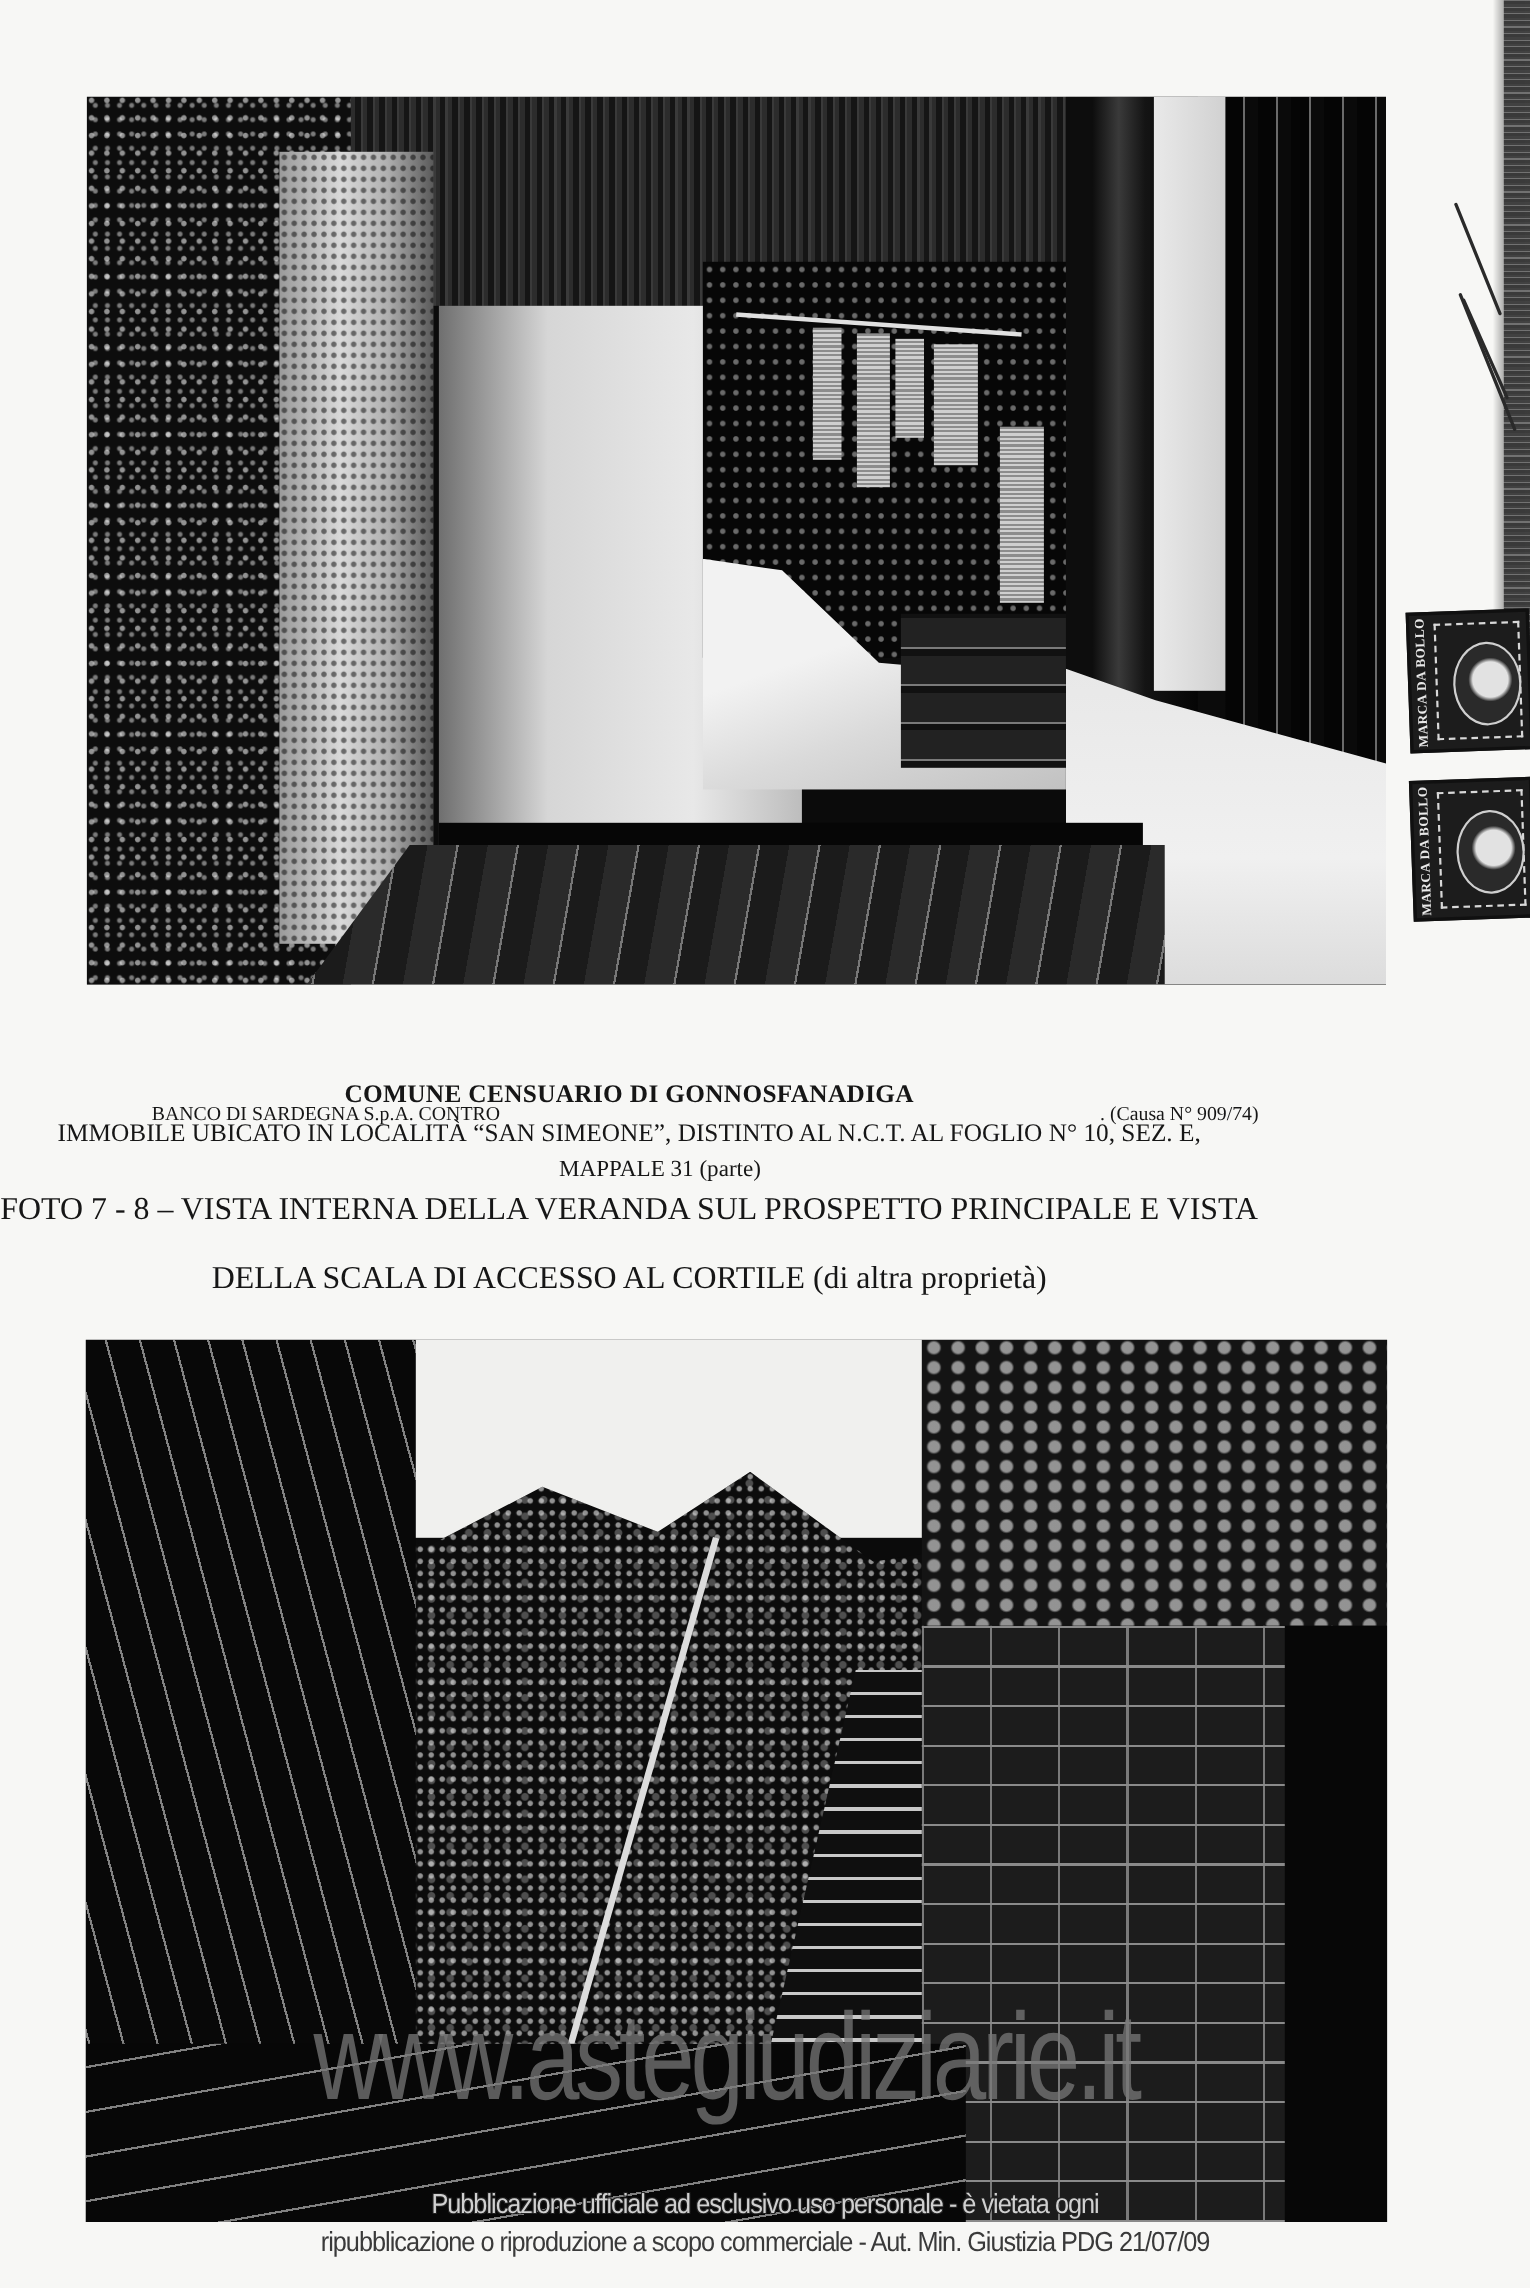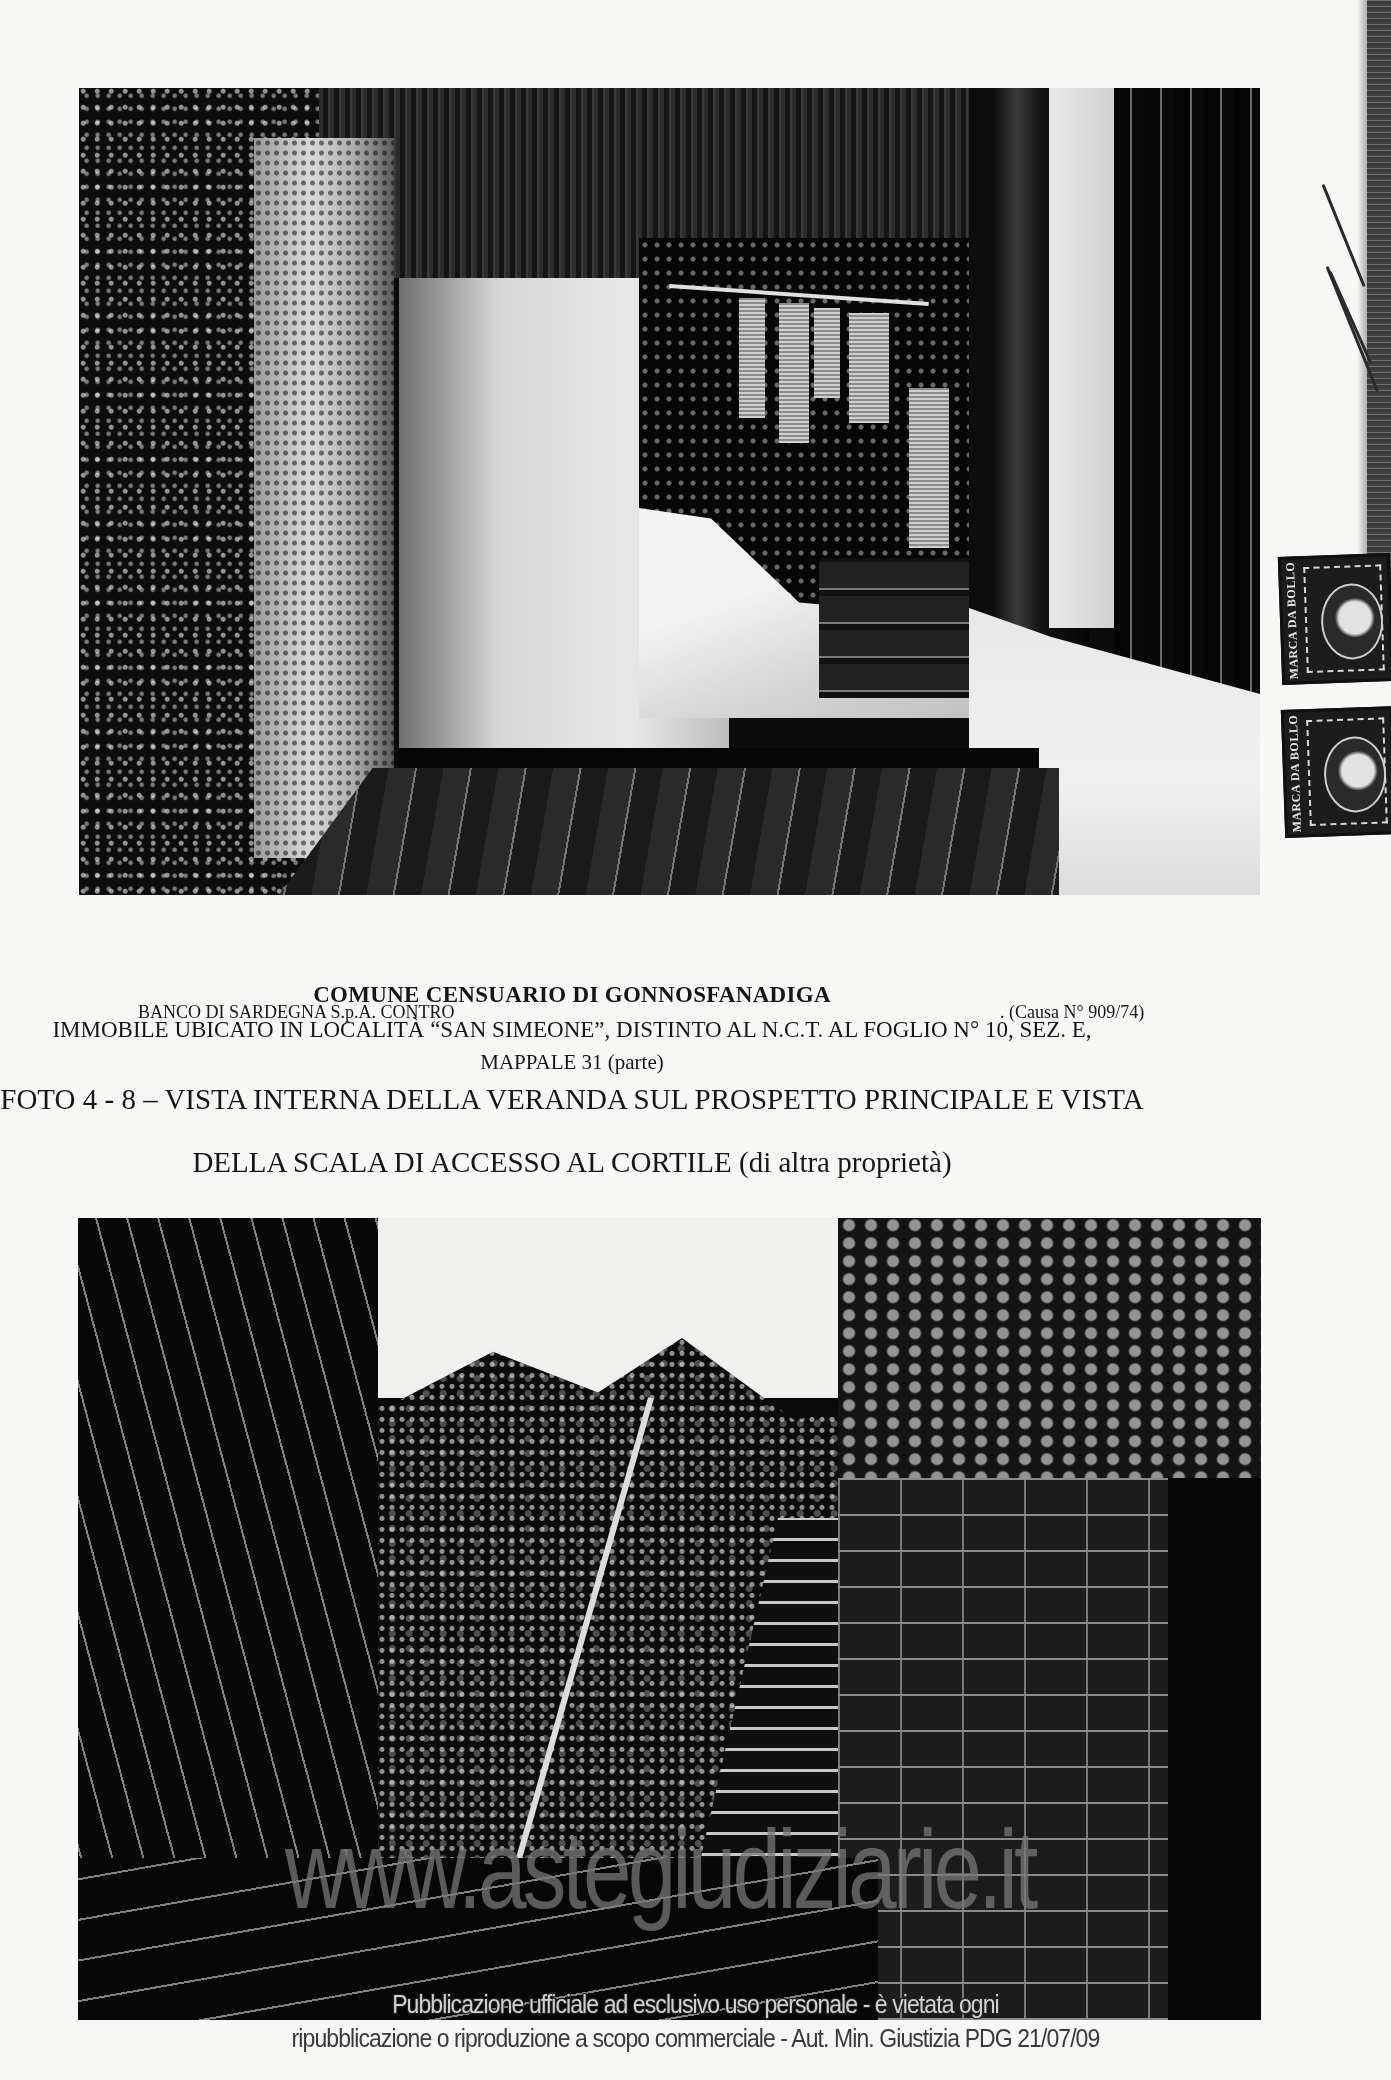--- a/index.html
+++ b/index.html
@@ -129,21 +129,21 @@
     
     .caption { position: absolute; left: 0; width: 1144px; text-align: center; }
     .line-case {
       position: absolute; top: 1002px; font-size: 18px; white-space: nowrap;
     }
     #case-left { left: 138px; }
     #case-right { left: 1000px; }
     .redaction { position: absolute; left: 605px; top: 947px; width: 395px; height: 30px; background: #f7f7f5; }
     #caption-title { top: 982px; font-size: 23px; font-weight: bold; letter-spacing: .3px; }
     #caption-property { top: 1017px; font-size: 23px; }
-    #caption-mappale { top: 1050px; font-size: 21px; }
+    #caption-mappale { top: 1050px; font-size: 21px; padding-left: 28px; }
     #caption-photo-1 { top: 1083px; font-size: 29px; }
     #caption-photo-2 { top: 1146px; font-size: 29px; }
 
     
     .watermark {
       position: absolute; left: 285px; top: 1805px; font-family: "Liberation Sans", sans-serif;
       font-size: 112px; color: rgba(120,120,120,.75); letter-spacing: -5px; white-space: nowrap;
       transform: scaleX(.78); transform-origin: left;
     }
     .footer-line {
@@ -197,21 +197,21 @@
   <div class="portrait"></div>
   <div class="stamp-label">MARCA DA BOLLO</div>
 </div>
 
 <div class="line-case" id="case-left">BANCO DI SARDEGNA S.p.A. CONTRO</div>
 <div class="redaction"></div>
 <div class="line-case" id="case-right">. (Causa N° 909/74)</div>
 <div class="caption" id="caption-title">COMUNE CENSUARIO DI GONNOSFANADIGA</div>
 <div class="caption" id="caption-property">IMMOBILE UBICATO IN LOCALITÀ “SAN SIMEONE”, DISTINTO AL N.C.T. AL FOGLIO N° 10, SEZ. E,</div>
 <div class="caption" id="caption-mappale">MAPPALE 31 (parte)</div>
-<div class="caption" id="caption-photo-1">FOTO 4 - 8 – VISTA INTERNA DELLA VERANDA SUL PROSPETTO PRINCIPALE E VISTA</div>
+<div class="caption" id="caption-photo-1">FOTO 7 - 8 – VISTA INTERNA DELLA VERANDA SUL PROSPETTO PRINCIPALE E VISTA</div>
 <div class="caption" id="caption-photo-2">DELLA SCALA DI ACCESSO AL CORTILE (di altra proprietà)</div>
 
 <div class="photo" id="photo-2">
   <div class="blk p2-sky"></div>
   <div class="blk p2-bushes"></div>
   <div class="blk p2-palm"></div>
   <div class="blk p2-stairs"></div>
   <div class="blk p2-railing"></div>
   <div class="blk p2-stone-wall"></div>
   <div class="blk p2-brick-wall"></div>

